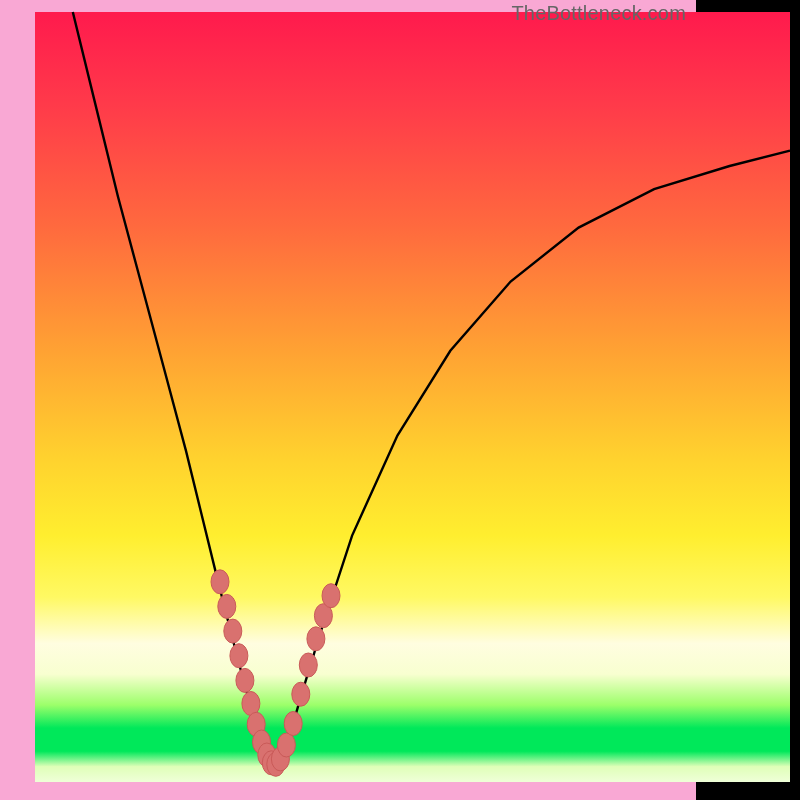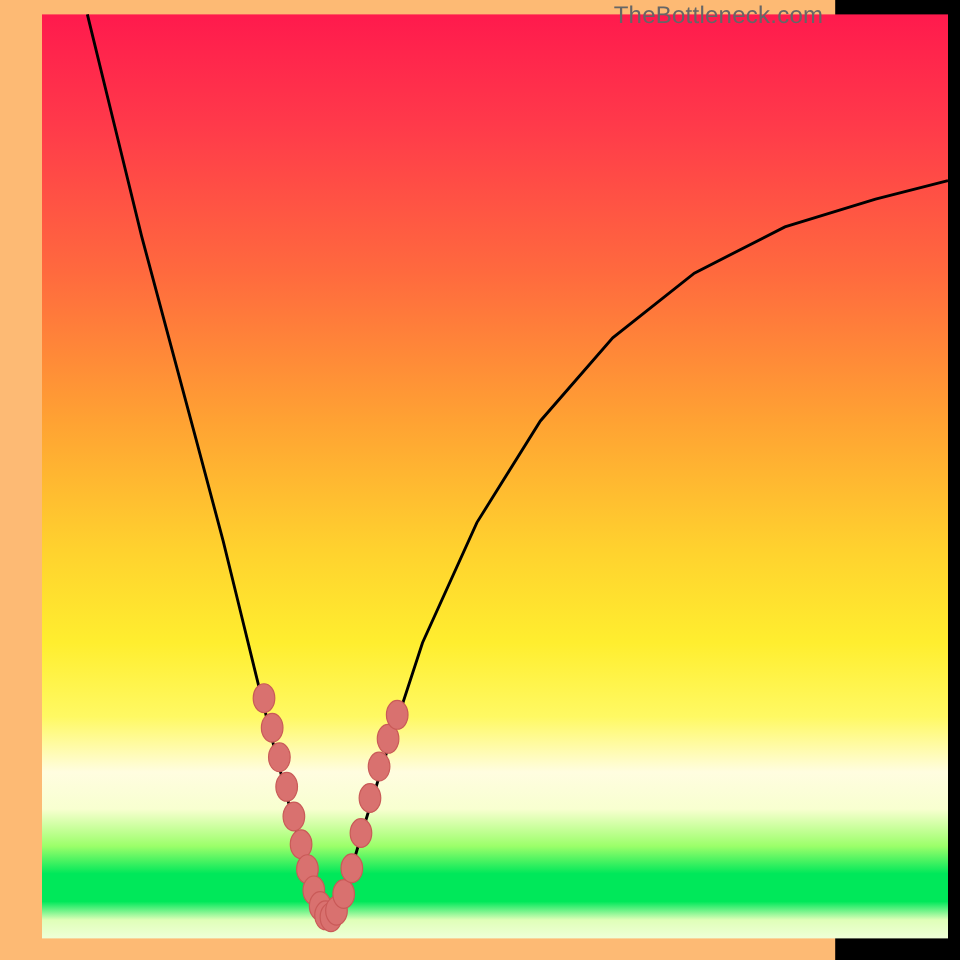--- a/index.html
+++ b/index.html
@@ -8,21 +8,21 @@
     width: 800px;
     height: 800px;
     background: #000;
     overflow: hidden;
     font-family: Arial, Helvetica, sans-serif;
   }
   .stage {
     position: relative;
     width: 696px;
     height: 800px;
-    background: #fdba74;
+    background: #f9a8d4;
   }
   .plot {
     position: absolute;
     left: 35px;
     top: 12px;
     width: 755px;
     height: 770px;
     
     background: linear-gradient(
       to bottom,

